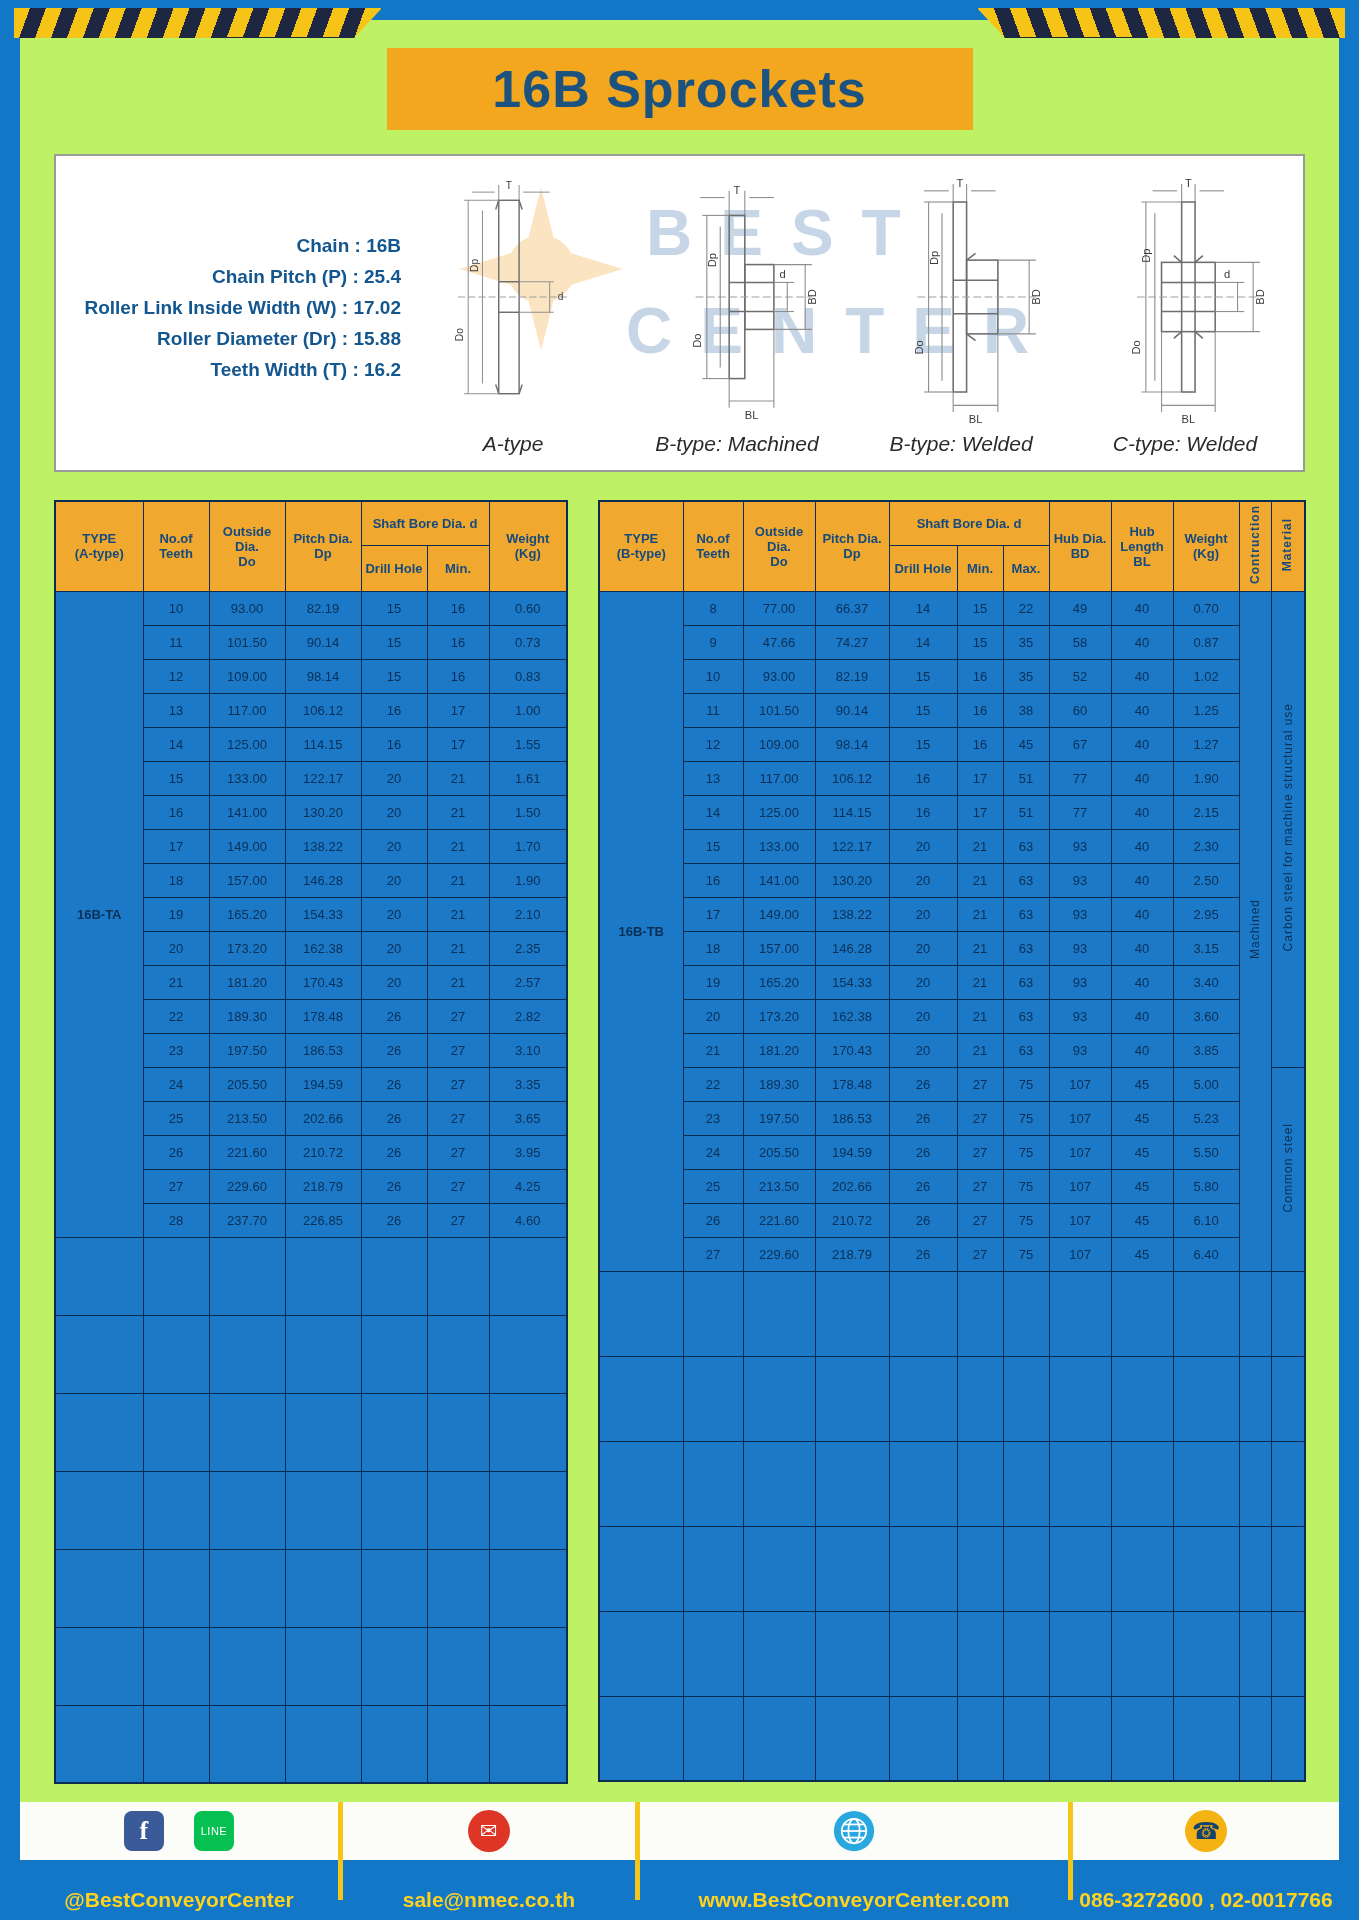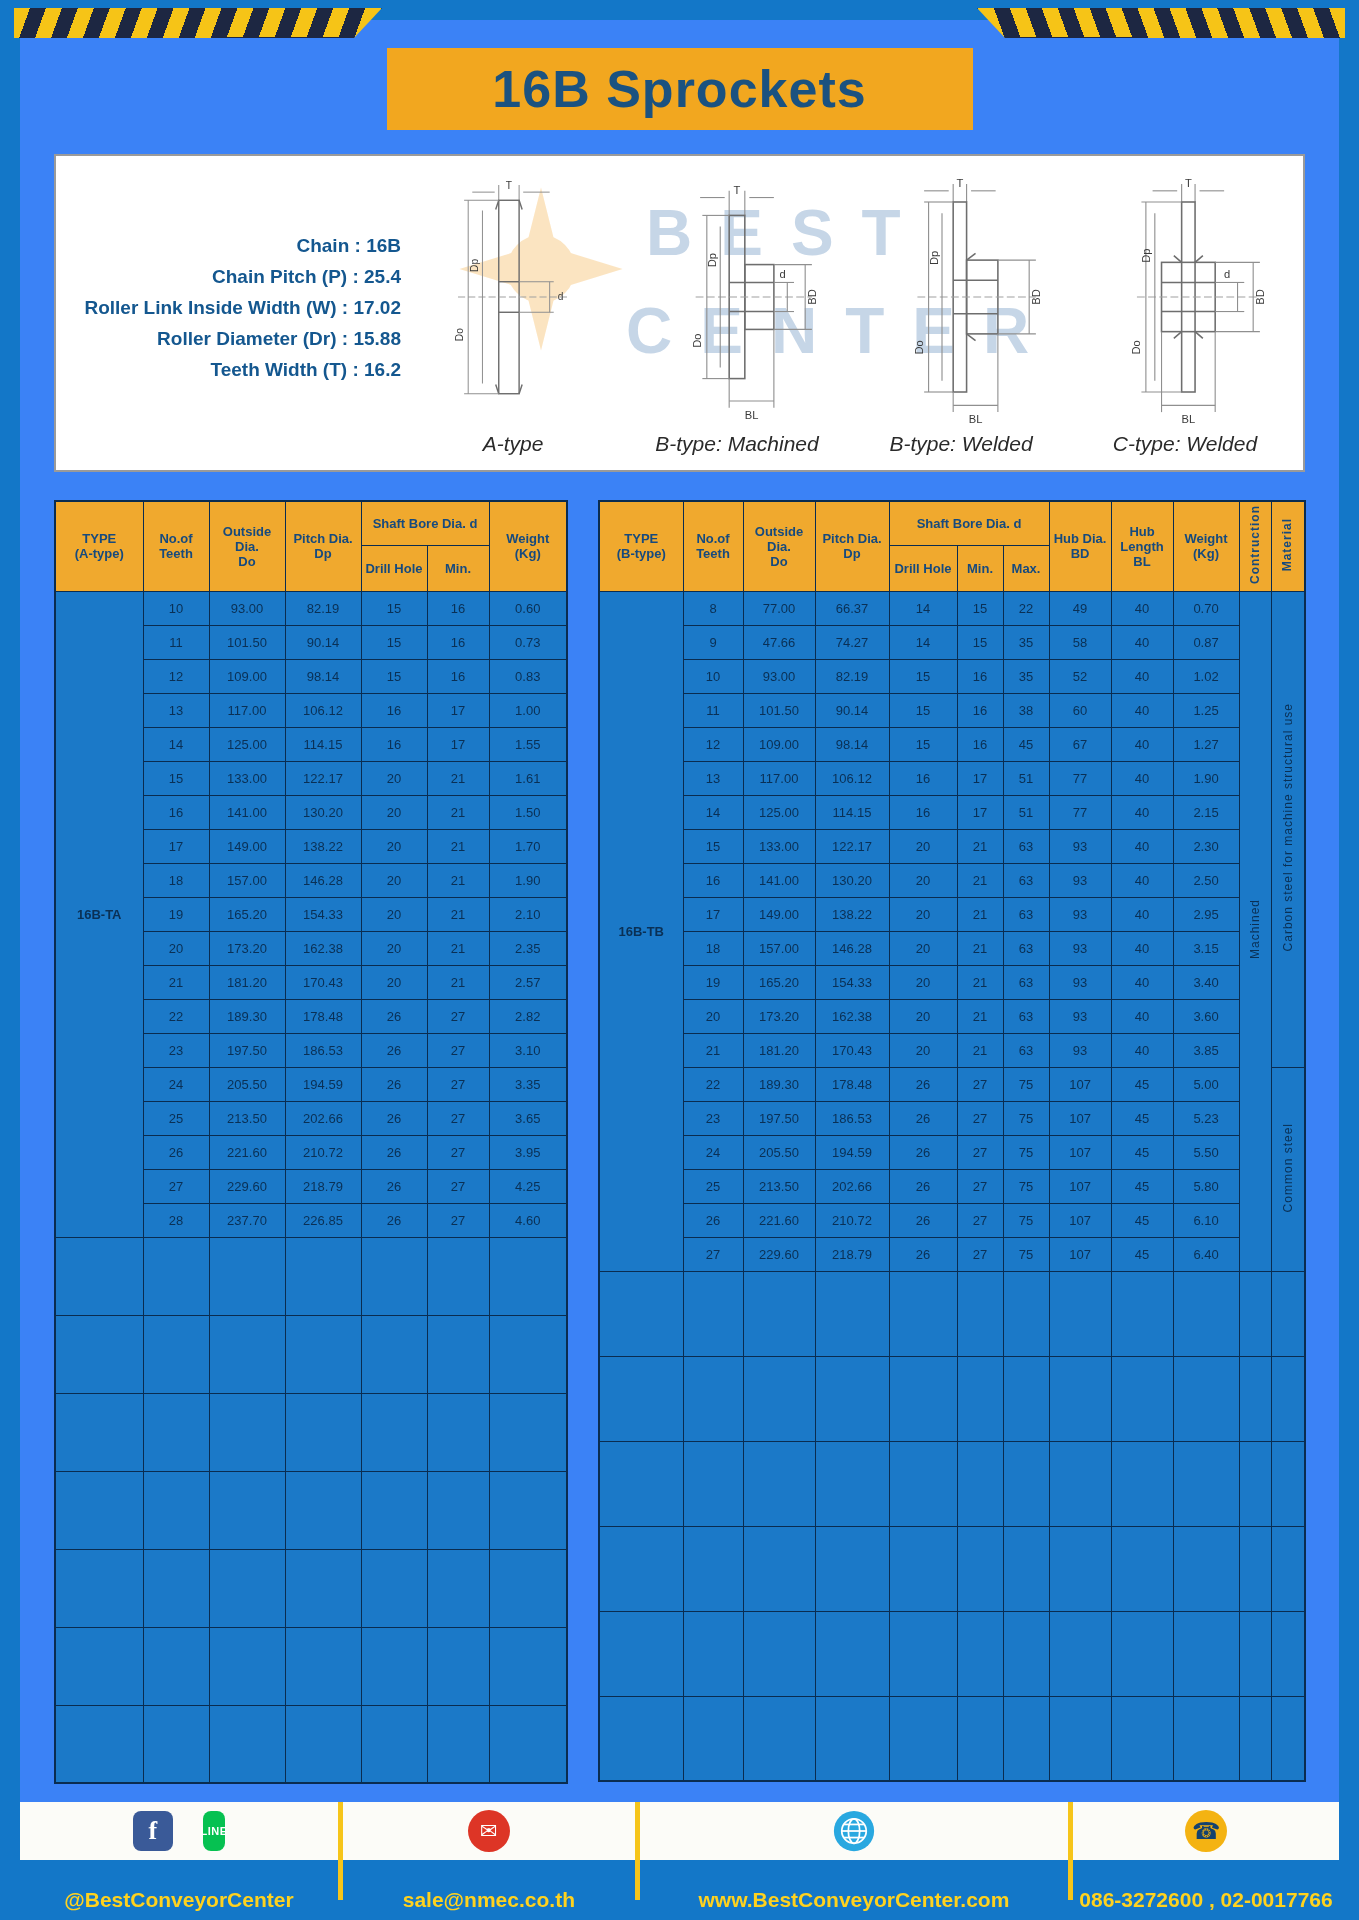--- a/index.html
+++ b/index.html
@@ -5,21 +5,21 @@
   * { margin:0; padding:0; box-sizing:border-box; }
   html,body { width:1359px; height:1920px; }
   body {
     background:#1377c8;
     font-family:"Liberation Sans", sans-serif;
     position:relative;
     overflow:hidden;
   }
   .page {
     position:absolute; left:20px; top:20px; right:20px; bottom:20px;
-    background:#3b82f6;
+    background:#bef264;
   }
 
   
   .hazard {
     position:absolute; top:-12px; width:368px; height:30px; z-index:6;
     background:repeating-linear-gradient(110deg,#f6c417 0 15px,#1d2742 15px 30px);
   }
   .hazard-left { left:-6px; clip-path:polygon(0 0,100% 0,calc(100% - 28px) 100%,0 100%); }
   .hazard-right { right:-6px; background:repeating-linear-gradient(-110deg,#f6c417 0 15px,#1d2742 15px 30px);
     clip-path:polygon(0 0,100% 0,100% 100%,28px 100%); }
@@ -96,21 +96,21 @@
   .footer { position:absolute; left:0; right:0; bottom:0; }
   .icons-strip, .contact-bar { display:flex; align-items:stretch; }
   .icons-strip { height:58px; background:#fcfcf8; }
   .contact-bar { height:40px; background:#1377c8; }
   .fsec { display:flex; align-items:center; justify-content:center; gap:10px; }
   .s1 { flex:245 0 0; } .s2 { flex:225 0 0; } .s3 { flex:330 0 0; } .s4 { flex:205 0 0; }
   .vsep { flex:0 0 5px; background:#f6c51a; }
   .contact-bar .fsec { color:#ffd21e; font-weight:bold; font-size:21px; white-space:nowrap;margin-top:40px; }
   .icon { display:flex; align-items:center; justify-content:center; }
   .icon.fb { width:40px; height:40px; border-radius:8px; background:#3a5a98; color:#fff; font-weight:bold; font-size:26px; font-family:"Liberation Serif",serif; }
-  .icon.line { width:22px; height:40px; border-radius:8px; background:#06c151; color:#fff; font-weight:bold; font-size:11px; letter-spacing:.5px;margin-left:20px; }
+  .icon.line { width:40px; height:40px; border-radius:8px; background:#06c151; color:#fff; font-weight:normal; font-size:11px; letter-spacing:.5px;margin-left:20px; }
   .icon.mail { width:42px; height:42px; border-radius:50%; background:#dd3526; color:#fff; font-size:21px; font-family:"DejaVu Sans",sans-serif; }
   .icon.phone { width:42px; height:42px; border-radius:50%; background:#f4b312; color:#14426e; font-size:23px; font-family:"DejaVu Sans",sans-serif; }
   .icon.globe { width:42px; height:42px; }
 </style>
 <title>16B Sprockets</title></head>
 <body>
 
 <div class="page">
 
   <div class="hazard hazard-left"></div>

